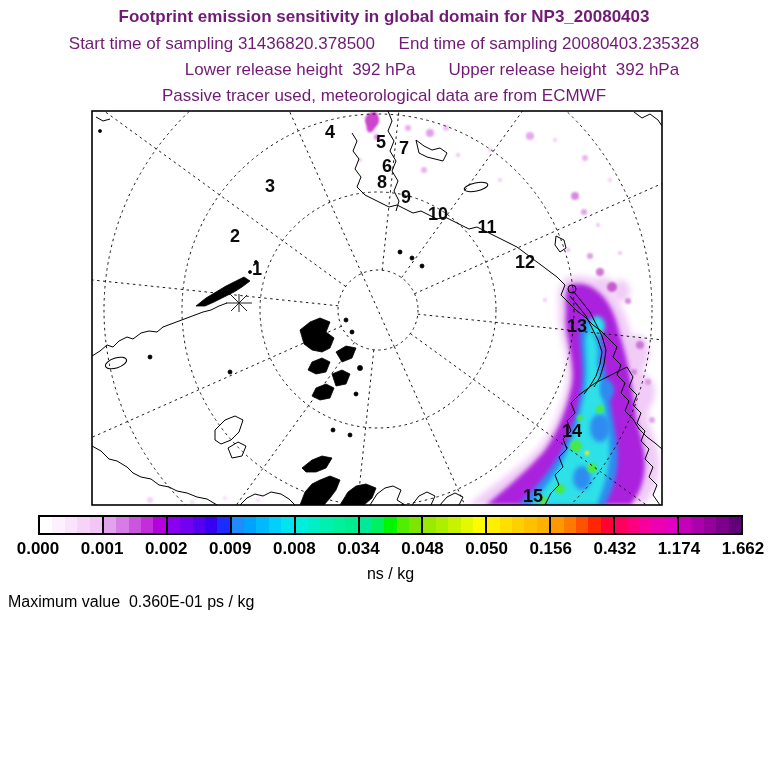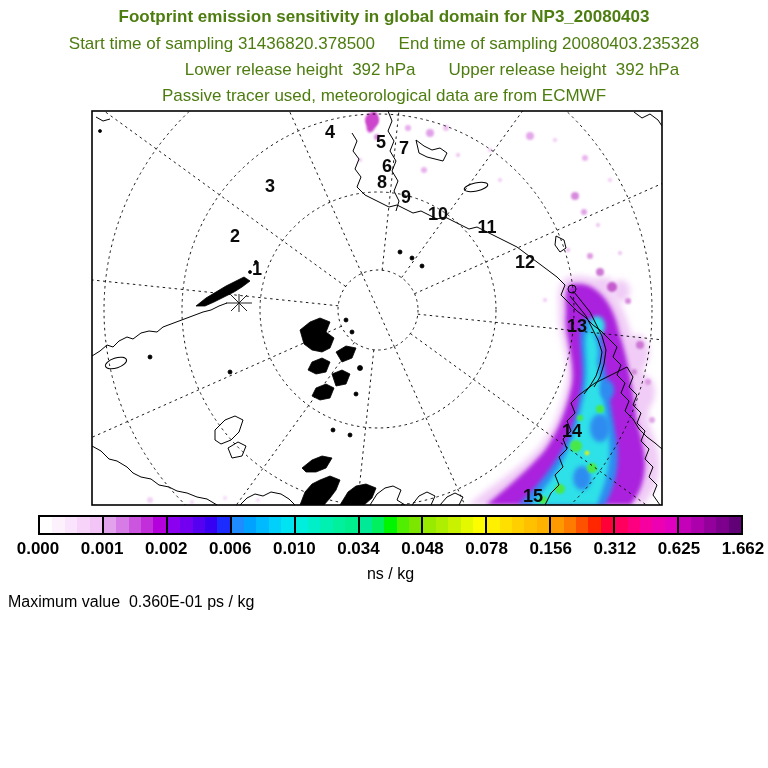--- a/index.html
+++ b/index.html
@@ -6,21 +6,21 @@
   body {
     width:768px; height:768px;
     background:#ffffff;
     font-family:"Liberation Sans", sans-serif;
     color:#000;
     position:relative;
     overflow:hidden;
   }
   .hdr {
     position:absolute; left:0; width:768px;
-    text-align:center; white-space:pre; color:#4d7c0f;
+    text-align:center; white-space:pre; color:#701a75;
     font-size:17px; line-height:18px;
   }
   #hdr1 { top:8px;  font-weight:bold; }
   #hdr2 { top:35px; }
   #hdr3 { top:61px;padding-left:48px; }
   #hdr4 { top:87px; }
 
   #map-svg { position:absolute; left:0; top:0; }
 
   #colorbar {
@@ -313,24 +313,24 @@
       <div class="cb-cell" style="background: rgb(172, 0, 172);"></div>
       <div class="cb-cell" style="background: rgb(148, 0, 156);"></div>
       <div class="cb-cell" style="background: rgb(124, 0, 140);"></div>
       <div class="cb-cell" style="background: rgb(98, 0, 120);"></div>
     </div>
   </div>
 <div id="colorbar-labels">
     <span class="cb-label" style="left: 38px;">0.000</span>
     <span class="cb-label" style="left: 102.091px;">0.001</span>
     <span class="cb-label" style="left: 166.182px;">0.002</span>
-    <span class="cb-label" style="left: 230.273px;">0.006</span>
-    <span class="cb-label" style="left: 294.364px;">0.010</span>
+    <span class="cb-label" style="left: 230.273px;">0.009</span>
+    <span class="cb-label" style="left: 294.364px;">0.008</span>
     <span class="cb-label" style="left: 358.455px;">0.034</span>
     <span class="cb-label" style="left: 422.545px;">0.048</span>
-    <span class="cb-label" style="left: 486.636px;">0.078</span>
+    <span class="cb-label" style="left: 486.636px;">0.050</span>
     <span class="cb-label" style="left: 550.727px;">0.156</span>
-    <span class="cb-label" style="left: 614.818px;">0.312</span>
-    <span class="cb-label" style="left: 678.909px;">0.625</span>
+    <span class="cb-label" style="left: 614.818px;">0.432</span>
+    <span class="cb-label" style="left: 678.909px;">1.174</span>
     <span class="cb-label" style="left: 743px;">1.662</span>
   </div>
 <div id="colorbar-units">ns / kg</div>
 <div id="max-value">Maximum value  0.360E-01 ps / kg</div>
 
 </body></html>

